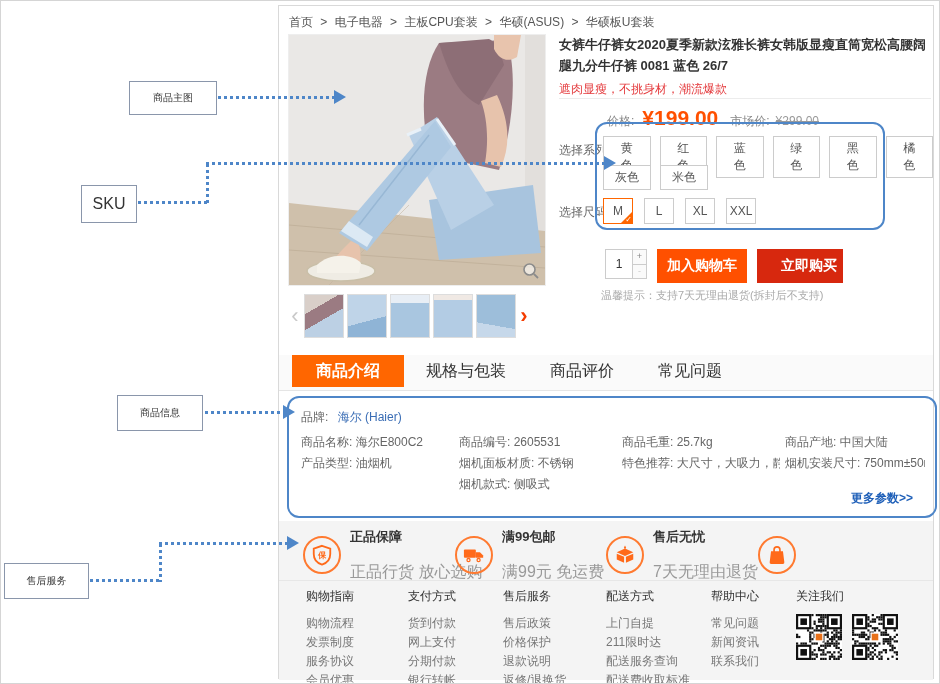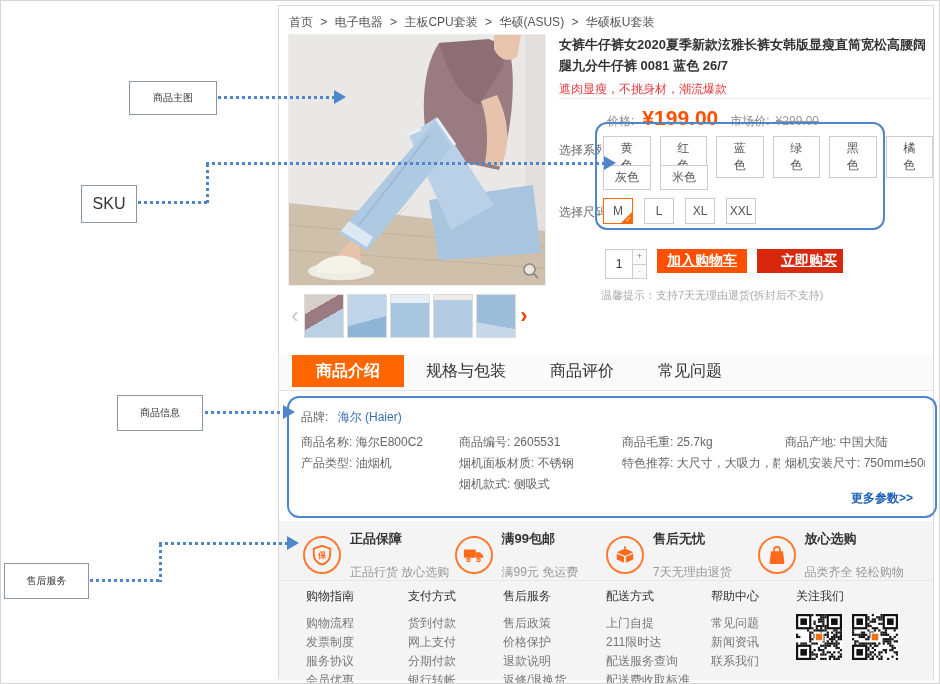--- a/index.html
+++ b/index.html
@@ -46,42 +46,42 @@
   .size{position:relative;width:30px;height:26px;border:1px solid #ccc;background:#fff;font-size:12px;color:#555;
     display:flex;align-items:center;justify-content:center;cursor:pointer;box-sizing:border-box;}
   .size.sel{border:1px solid #ff6600;}
   .size.sel .corner{position:absolute;right:0;bottom:0;width:0;height:0;border-bottom:11px solid #ff6600;border-left:11px solid transparent;}
   .size.sel .tick{position:absolute;right:0px;bottom:-1px;color:#fff;font-size:8px;z-index:2;}
   .qty-wrap{position:absolute;left:326px;top:243px;display:flex;height:30px;}
   .qty-box{width:28px;height:30px;border:1px solid #ccc;box-sizing:border-box;background:#fff;display:flex;align-items:center;justify-content:center;font-size:12px;color:#333;}
   .qty-btns{display:flex;flex-direction:column;width:14px;}
   .qty-btns div{flex:1;border:1px solid #ccc;border-left:none;box-sizing:border-box;font-size:9px;line-height:13px;text-align:center;color:#888;cursor:pointer;background:#fafafa;}
   .qty-btns div + div{border-top:none;color:#ccc;}
-  .btn{position:absolute;top:243px;height:24px;border:none;color:#fff;font-size:14px;font-weight:bold;cursor:pointer;text-decoration:underline;}
+  .btn{position:absolute;top:243px;height:34px;border:none;color:#fff;font-size:14px;font-weight:bold;cursor:pointer;}
   .btn-cart{left:378px;width:90px;background:#ff5000;}
   .btn-buy{left:478px;width:86px;background:#d7280e;text-align:right;}
   .tip{position:absolute;left:322px;top:282px;font-size:11px;color:#aaa;}
 
   .tabbar{position:absolute;left:0;top:349px;width:100%;height:36px;background:#fafafa;border-bottom:1px solid #e5e5e5;display:flex;box-sizing:border-box;}
   .tab{height:32px;display:flex;align-items:center;padding:0 22px;font-size:16px;color:#333;cursor:pointer;}
   .tab.active{background:#ff6600;color:#fff;font-weight:bold;margin-left:13px;padding:0 24px;}
 
   .brand-row{position:absolute;left:22px;top:403px;font-size:12px;color:#666;}
   .brand-link{color:#3a6db5;cursor:pointer;margin-left:6px;}
   .pgrid{position:absolute;top:426px;font-size:12px;color:#666;line-height:21px;white-space:nowrap;overflow:hidden;}
   .pc1{left:22px;width:152px;} .pc2{left:180px;width:158px;} .pc3{left:343px;width:158px;} .pc4{left:506px;width:140px;}
   .more-link{position:absolute;right:20px;top:484px;font-size:12px;font-weight:bold;color:#1e5fb8;cursor:pointer;}
 
   .bottom-gray{position:absolute;left:0;top:515px;width:100%;height:159px;background:#f4f4f4;}
   .services{display:flex;justify-content:space-between;padding:9px 24px 0 24px;height:50px;border-bottom:1px solid #e7e7e7;}
   .svc{display:flex;align-items:center;width:152px;}
   .svc-ic{width:38px;height:38px;border:2px solid #ff7a30;border-radius:50%;display:flex;align-items:center;justify-content:center;flex:none;box-sizing:border-box;}
   .svc-tx{margin-left:9px;}
   .svc-t{font-size:13px;font-weight:bold;color:#333;}
-  .svc-d{font-size:12px;color:#999;margin-top:16px;white-space:nowrap;}
+  .svc-d{font-size:16px;color:#999;margin-top:16px;white-space:nowrap;}
 
   .fcol{position:absolute;top:582px;font-size:12px;}
   .fcol .ft{font-weight:normal;color:#333;margin-bottom:9px;}
   .fcol .fl{color:#777;line-height:19px;cursor:pointer;}
   .f1{left:27px;} .f2{left:129px;} .f3{left:224px;} .f4{left:327px;} .f5{left:432px;} .f6{left:517px;}
   .qrs{display:flex;gap:10px;margin-top:6px;}
   .qr{width:46px;height:46px;background:#fff;}
 </style>
 </head>
 <body>
@@ -312,24 +312,20 @@
             <div class="svc-t">售后无忧</div>
             <div class="svc-d">7天无理由退货</div>
           </span>
         </div>
         <div class="svc">
           <span class="svc-ic">
             <svg width="22" height="22" viewBox="0 0 24 24">
                 <path d="M5.5 8 H18.5 L20 20 a1.6 1.6 0 0 1 -1.6 1.8 H5.6 A1.6 1.6 0 0 1 4 20 Z" fill="#ff6a1a"></path>
                 <path d="M8.8 10 V6.3 a3.2 3.2 0 0 1 6.4 0 V10" fill="none" stroke="#ff6a1a" stroke-width="1.8"></path>
               </svg>
-          </span>
-          <span class="svc-tx">
-            <div class="svc-t">放心选购</div>
-            <div class="svc-d">品类齐全 轻松购物</div>
           </span>
         </div>
       </div>
     </div>
 
     <div class="fcol f1">
       <div class="ft">购物指南</div>
       <div class="fl">购物流程</div>
       <div class="fl">发票制度</div>
       <div class="fl">服务协议</div>

